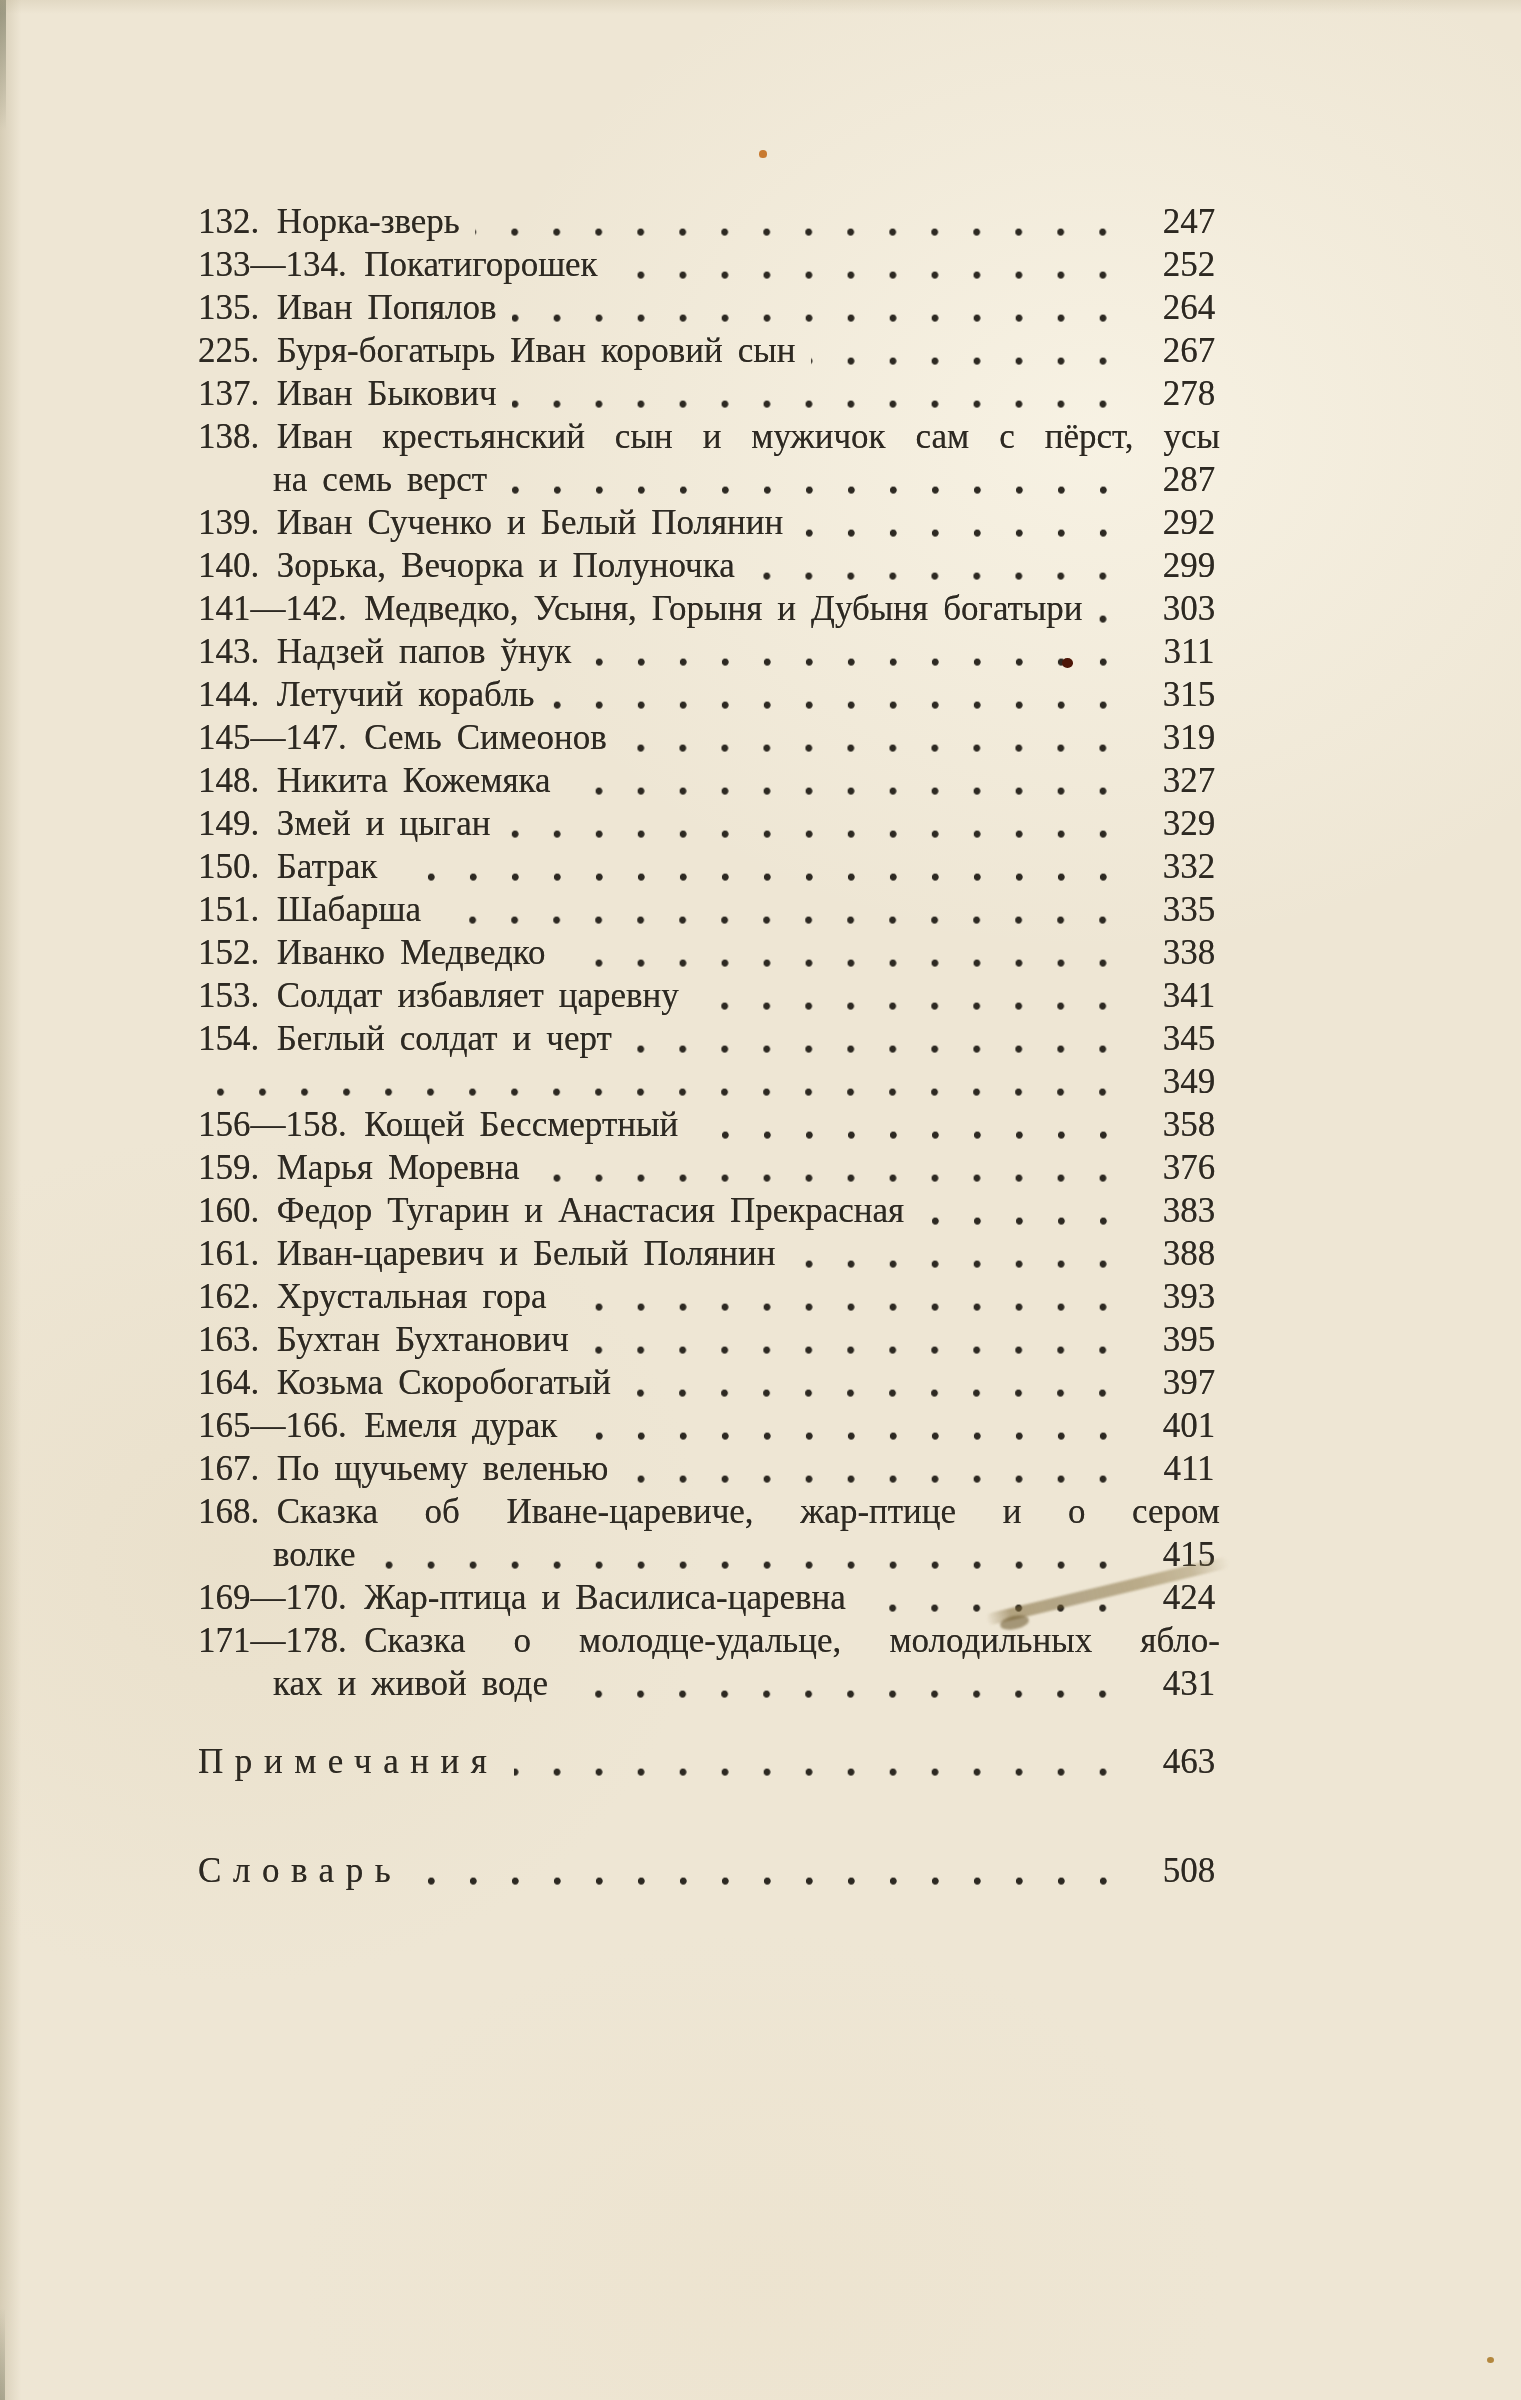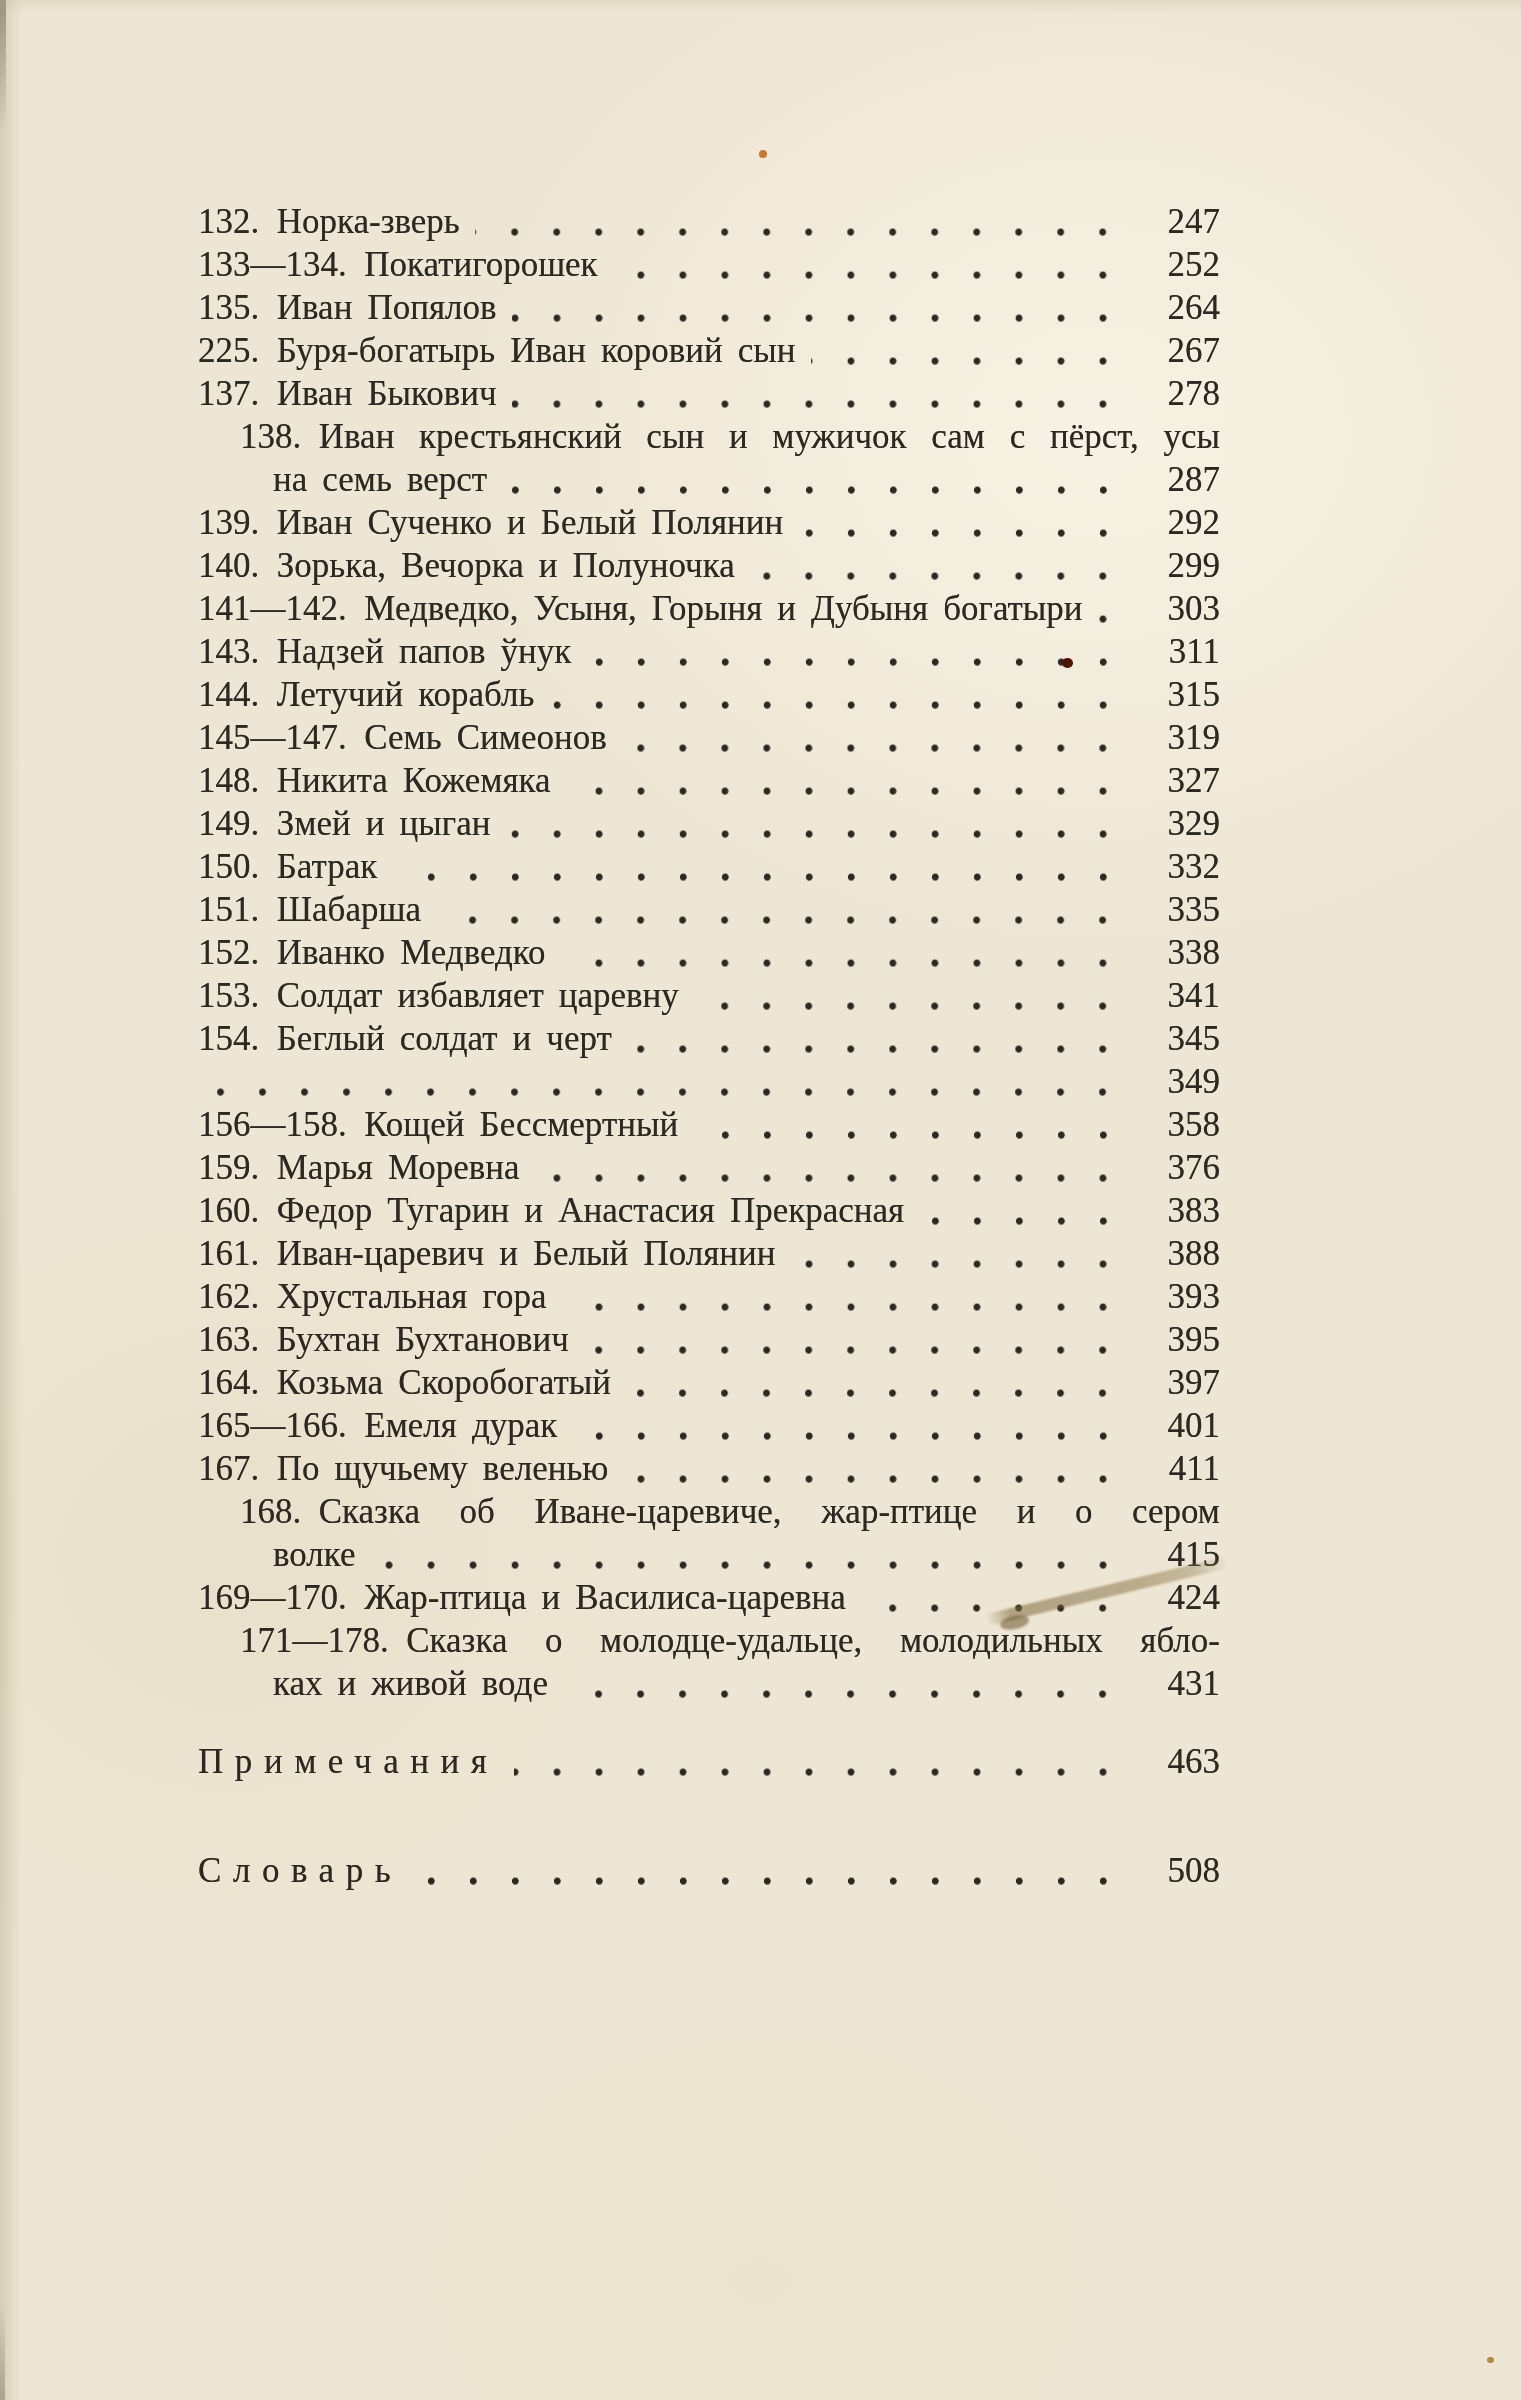--- a/index.html
+++ b/index.html
@@ -45,42 +45,41 @@
     line-height: 43px;
     font-size: 35px;
     word-spacing: 0.18em;
     text-shadow: 0 0 0.5px rgba(45,41,34,0.7);
   }
   .row.full {
     display: block;
     text-align: justify;
     text-align-last: justify;
     white-space: normal;
-    margin-left: 42px;
   }
   .row .txt { flex: 0 0 auto; }
   .row.cont .txt { padding-left: 75px; }
 
   .leader {
     flex: 1 1 auto;
     min-width: 39px;
     height: 8.7px;
     align-self: center;
     transform: translateY(10.6px);
     margin: 0 17.4px 0 15.4px;
     background-image: radial-gradient(circle at 4.3px 4.3px, #2d2922 3px, rgba(45,41,34,0) 3.8px);
     background-size: 42px 8.7px;
     background-repeat: repeat-x;
     background-position: right center;
   }
 
   .pg {
     flex: 0 0 auto;
     width: 62px;
-    text-align: right;
+    text-align: center;
   }
 
   .section { margin-top: 35px; }
   .section.sec1 { margin-top: 66px; }
   .section .txt { letter-spacing: 0.33em; }
 
   
   .stain-smear {
     position: absolute;
     left: 983px; top: 1585px;

